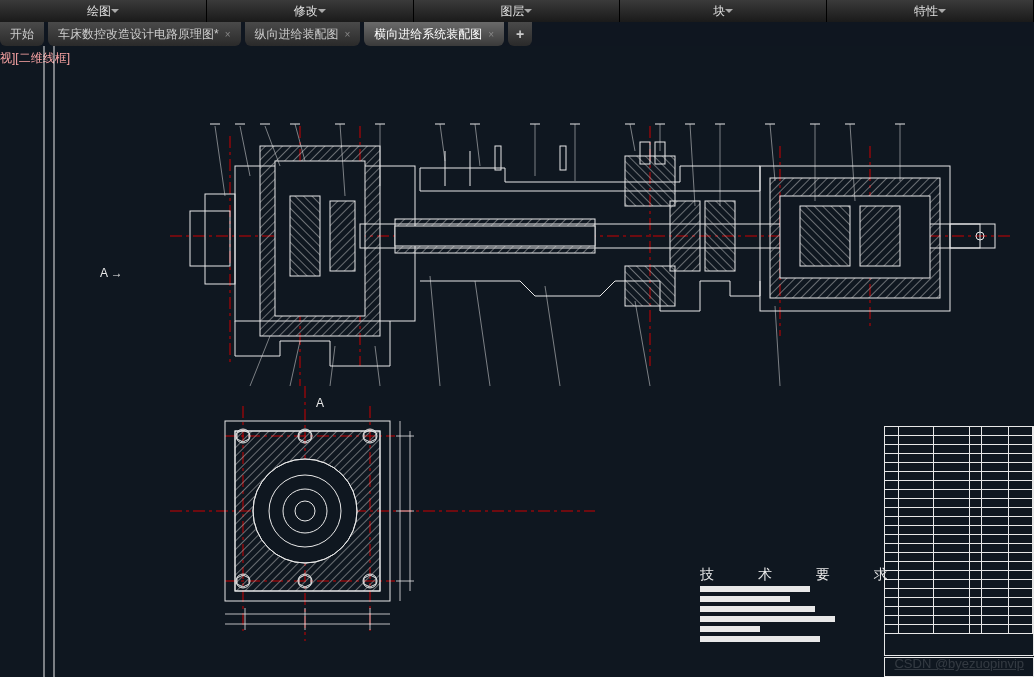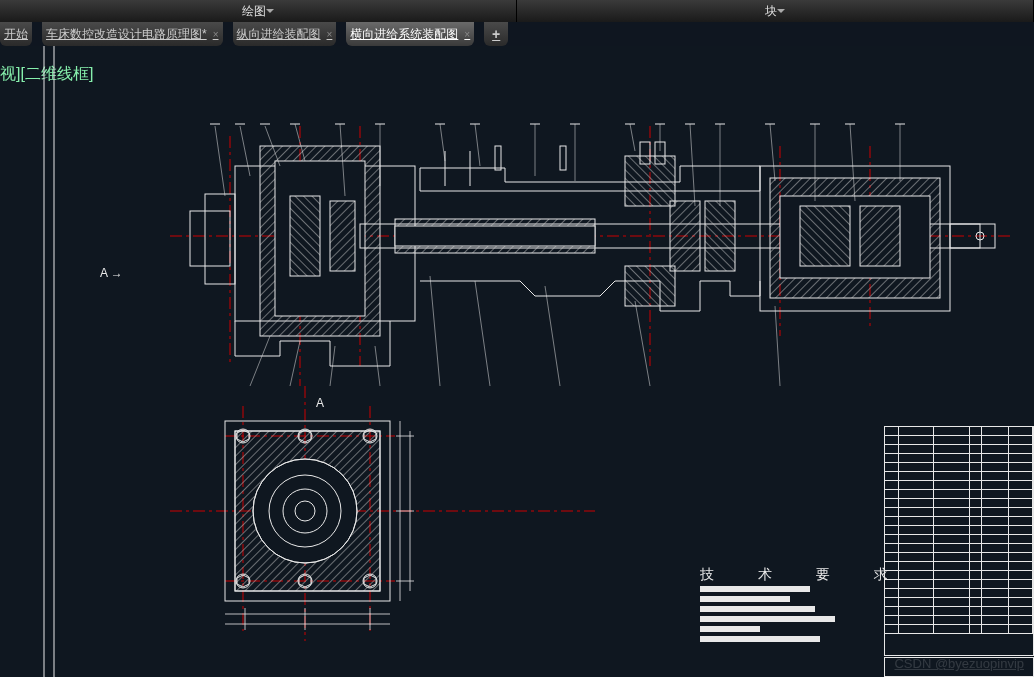--- a/index.html
+++ b/index.html
@@ -37,30 +37,29 @@
       border-top: 4px solid #aaa;
     }
     .tab-bar {
       display: flex;
       background: #0f1620;
       height: 24px;
       font-size: 12px;
       padding-left: 0;
     }
     .tab {
-      padding: 4px 4px;
+      padding: 4px 10px;
       background: linear-gradient(#4a4a4a, #2a2a2a);
       color: #ccc;
-      margin-right: 10px;
+      margin-right: 4px;
       border-radius: 0 0 6px 6px;
       display: flex;
       align-items: center;
       gap: 6px;
       cursor: pointer;
-      text-decoration: underline;
     }
     .tab.active {
       background: linear-gradient(#6a6a6a, #3a3a3a);
       color: #fff;
     }
     .tab-close {
       color: #888;
       font-size: 10px;
     }
     .tab-new {
@@ -73,23 +72,23 @@
       position: absolute;
       left: 0;
       top: 46px;
       width: 1034px;
       height: 631px;
       background: #0f1720;
     }
     .view-label {
       position: absolute;
       left: 0;
-      top: 18px;
-      color: #86efac;
-      font-size: 16px;
+      top: 4px;
+      color: #fca5a5;
+      font-size: 12px;
     }
     .watermark {
       position: absolute;
       right: 10px;
       bottom: 6px;
       color: rgba(255,255,255,0.15);
       font-size: 13px;
       text-decoration: underline;
     }
     svg.drawing {
@@ -171,21 +170,33 @@
   </style>
 </head>
 <body>
 
 <div class="menu-bar">
   <div class="menu-item">
       <span>绘图</span>
       <span class="menu-arrow"></span>
     </div>
   <div class="menu-item">
+      <span>修改</span>
+      <span class="menu-arrow"></span>
+    </div>
+  <div class="menu-item">
+      <span>图层</span>
+      <span class="menu-arrow"></span>
+    </div>
+  <div class="menu-item">
       <span>块</span>
+      <span class="menu-arrow"></span>
+    </div>
+  <div class="menu-item">
+      <span>特性</span>
       <span class="menu-arrow"></span>
     </div>
 </div>
 
 <div class="tab-bar">
   <div class="tab">
       <span>开始</span>
     </div>
   <div class="tab">
       <span>车床数控改造设计电路原理图*</span>

